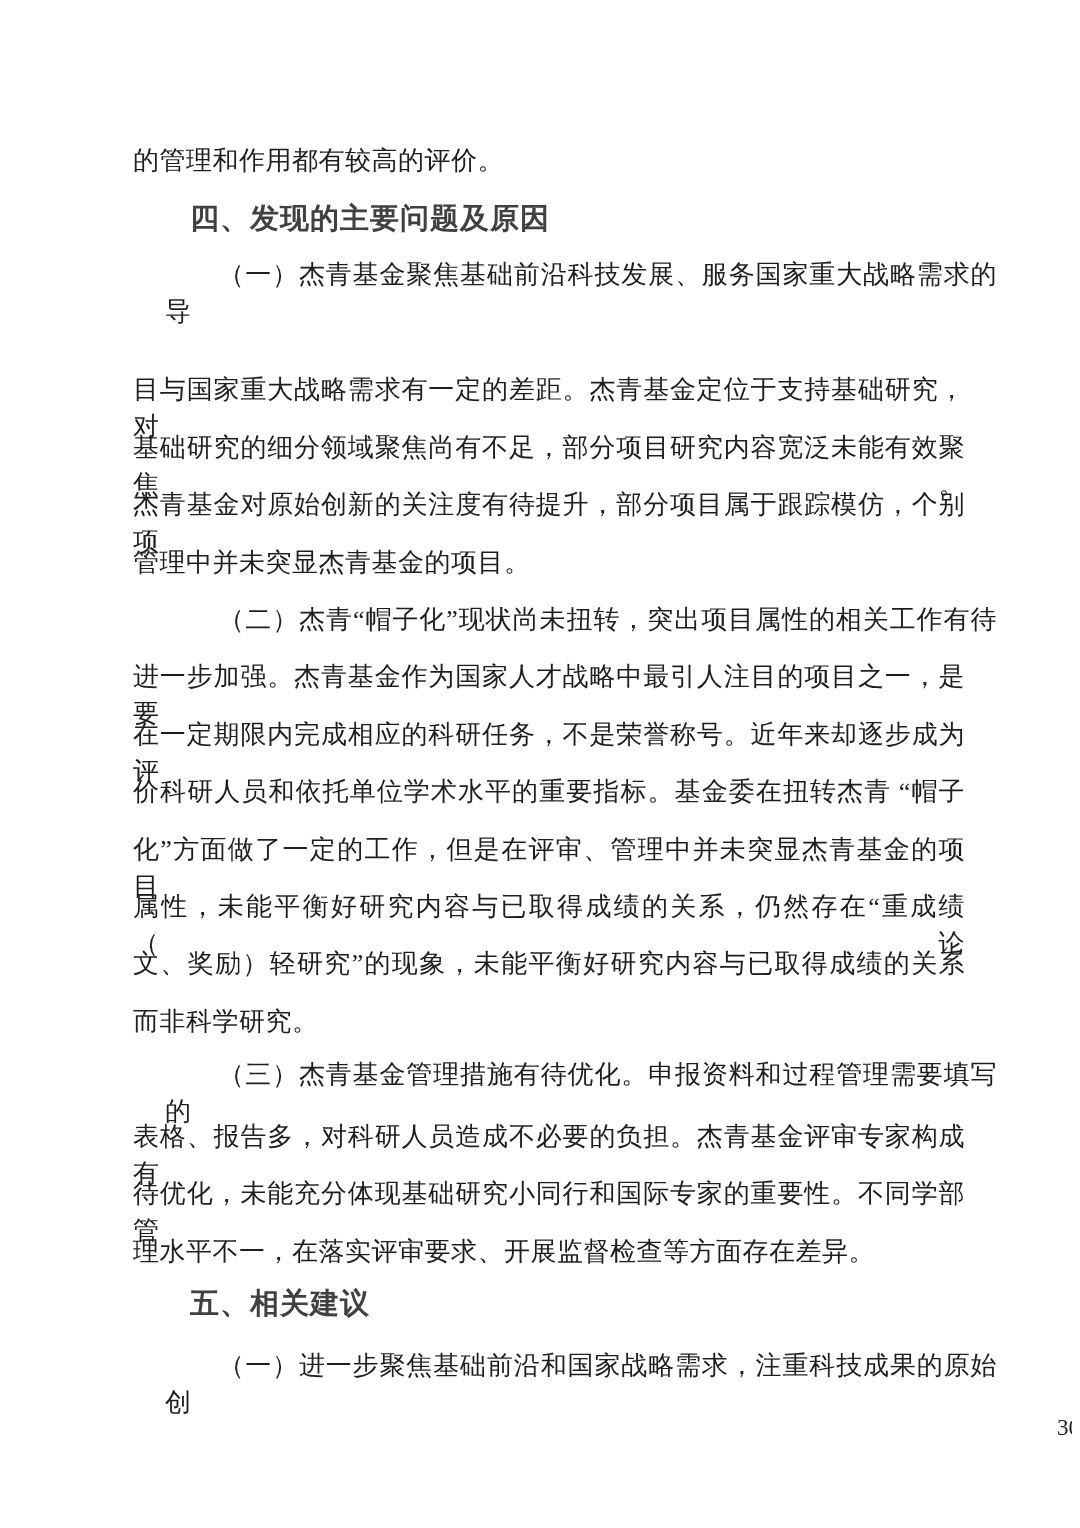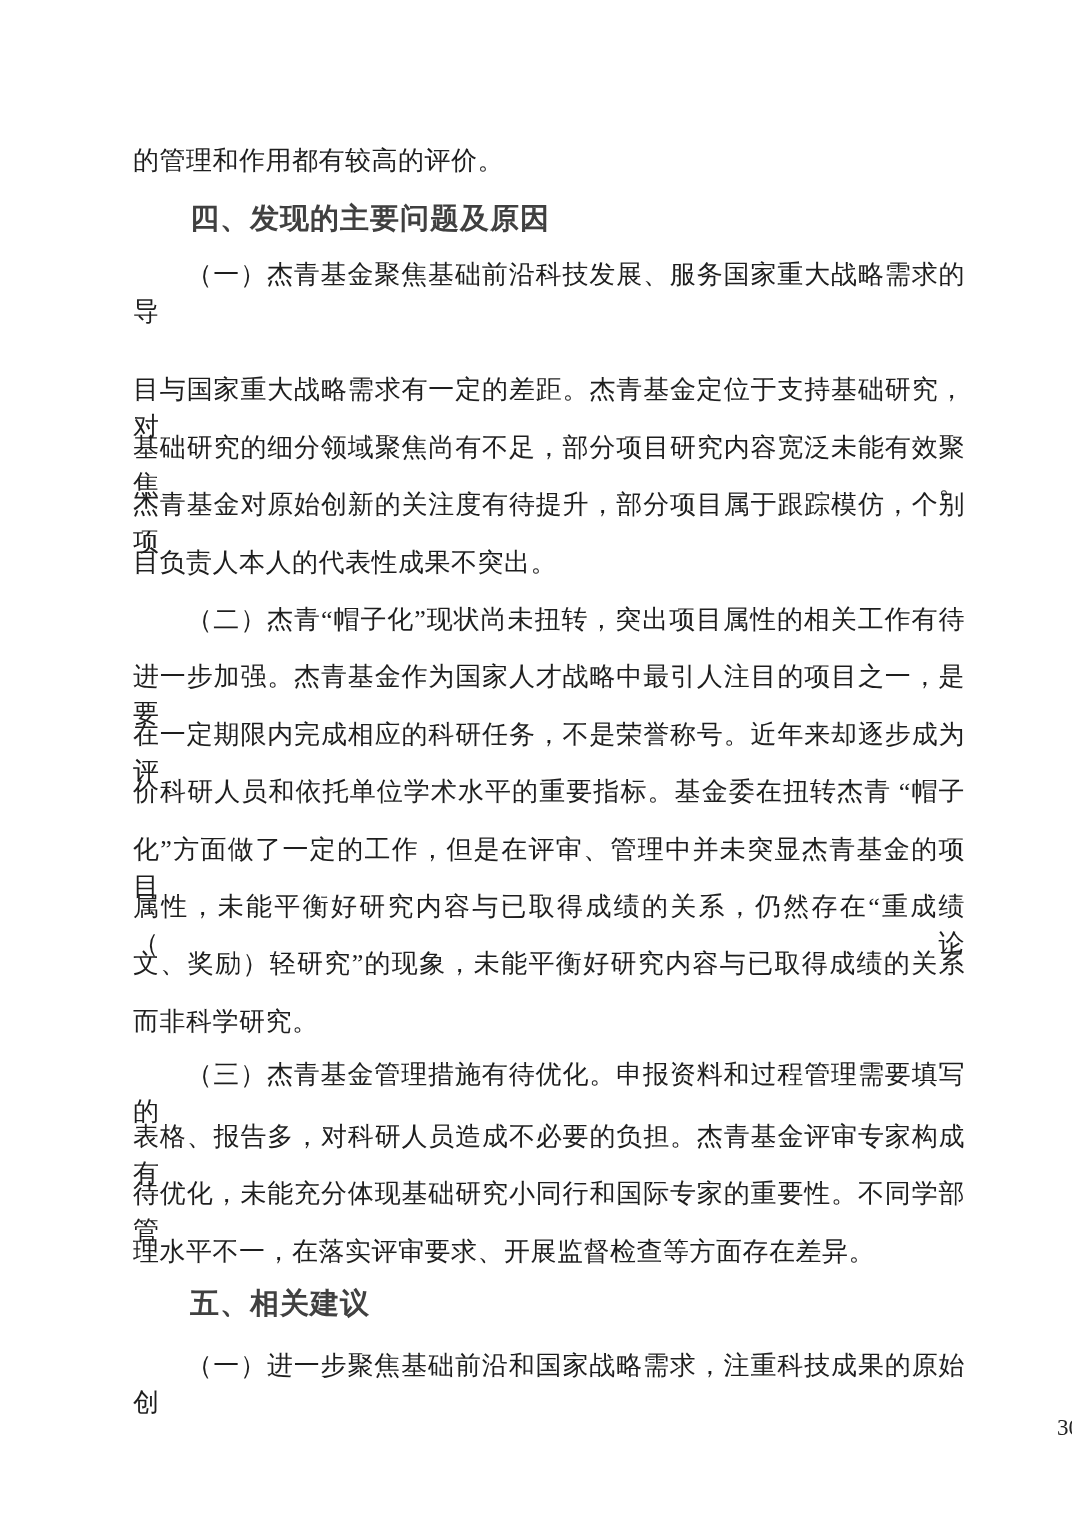--- a/index.html
+++ b/index.html
@@ -26,20 +26,21 @@
     letter-spacing: 0.5px;
     white-space: normal;
   }
   .fill {
     text-align: justify;
     text-align-last: justify;
     text-justify: inter-character;
   }
   .indent {
     text-indent: 2.05em;
+    margin-left: 32px;
   }
   .heading {
     position: absolute;
     left: 133px;
     width: 832px;
     padding-left: 57px;
     box-sizing: border-box;
     font-family: "Liberation Sans", "DejaVu Sans", sans-serif;
     font-weight: 700;
     font-size: 29px;
@@ -64,21 +65,21 @@
 <div class="page">
 
   <div class="line" style="top:142px">的管理和作用都有较高的评价。</div>
 
   <div class="heading" style="top:198px">四、发现的主要问题及原因</div>
 
   <div class="line fill indent" style="top:256px">（一）杰青基金聚焦基础前沿科技发展、服务国家重大战略需求的导</div>
   <div class="line fill" style="top:371px">目与国家重大战略需求有一定的差距。杰青基金定位于支持基础研究，对</div>
   <div class="line fill" style="top:429px">基础研究的细分领域聚焦尚有不足，部分项目研究内容宽泛未能有效聚焦。</div>
   <div class="line fill" style="top:486px">杰青基金对原始创新的关注度有待提升，部分项目属于跟踪模仿，个别项</div>
-  <div class="line" style="top:544px">目负责人本人的代表性成果不突出。</div>
+  <div class="line" style="top:544px">管理中并未突显杰青基金的项目。</div>
 
   <div class="line fill indent" style="top:601px">（二）杰青“帽子化”现状尚未扭转，突出项目属性的相关工作有待</div>
   <div class="line fill" style="top:658px">进一步加强。杰青基金作为国家人才战略中最引人注目的项目之一，是要</div>
   <div class="line fill" style="top:716px">在一定期限内完成相应的科研任务，不是荣誉称号。近年来却逐步成为评</div>
   <div class="line fill" style="top:773px">价科研人员和依托单位学术水平的重要指标。基金委在扭转杰青 “帽子</div>
   <div class="line fill" style="top:831px">化”方面做了一定的工作，但是在评审、管理中并未突显杰青基金的项目</div>
   <div class="line fill" style="top:888px">属性，未能平衡好研究内容与已取得成绩的关系，仍然存在“重成绩（论</div>
   <div class="line fill" style="top:945px">文、奖励）轻研究”的现象，未能平衡好研究内容与已取得成绩的关系</div>
   <div class="line" style="top:1003px">而非科学研究。</div>
 

